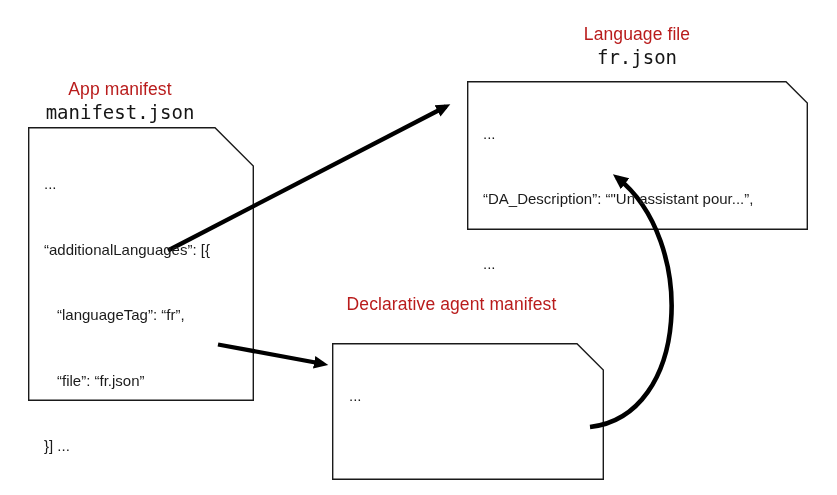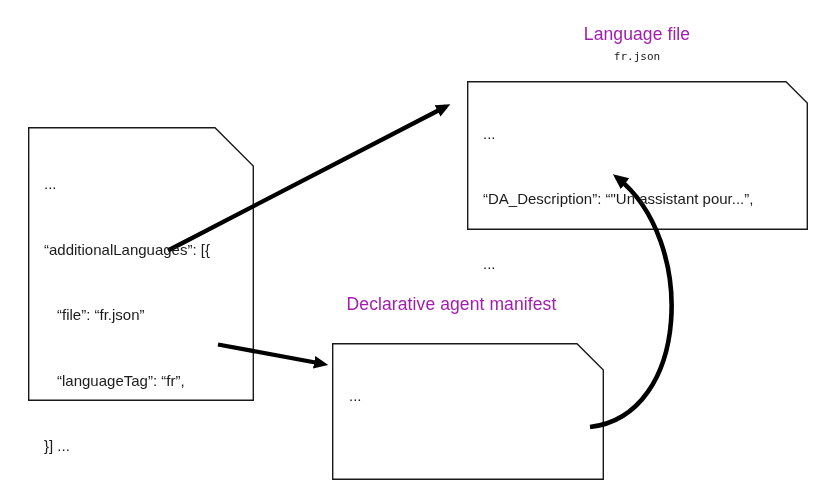--- a/index.html
+++ b/index.html
@@ -23,25 +23,25 @@
     width: 837px;
     height: 495px;
   }
   .hdr {
     position: absolute;
     text-align: center;
   }
   .hdr-title {
     font-size: 17.5px;
     line-height: 24px;
-    color: #a21caf;
+    color: #b91c1c;
     letter-spacing: 0.1px;
   }
   .hdr-file {
-    font-size: 11px;
+    font-size: 19px;
     line-height: 22px;
     font-family: "DejaVu Sans Mono", "Liberation Mono", monospace;
     color: #161616;
   }
   .code {
     position: absolute;
     font-size: 15px;
     white-space: pre;
     color: #1b1b1b;
   }
@@ -71,35 +71,39 @@
 
     <path d="M28.7 127.7 L215 127.7 L253.3 166 L253.3 400.3 L28.7 400.3 Z" fill="#ffffff" stroke="#1a1a1a" stroke-width="1.4"></path>
     <path d="M467.7 81.7 L786 81.7 L807.3 103 L807.3 229.3 L467.7 229.3 Z" fill="#ffffff" stroke="#1a1a1a" stroke-width="1.4"></path>
     <path d="M332.7 343.7 L577 343.7 L603.3 370 L603.3 479.3 L332.7 479.3 Z" fill="#ffffff" stroke="#1a1a1a" stroke-width="1.4"></path>
 
     <path d="M168 250.5 L446 106.5" fill="none" stroke="#000000" stroke-width="4.3" marker-end="url(#ah)"></path>
     <path d="M218 344.5 L323.5 364" fill="none" stroke="#000000" stroke-width="4.3" marker-end="url(#ah)"></path>
     <path d="M590 427 C 690 416, 697 240, 617 177.5" fill="none" stroke="#000000" stroke-width="4.6" marker-end="url(#ah)"></path>
   </svg>
 
+  <div class="hdr" style="left:28px; top:77px; width:184px;">
+    <div class="hdr-title">App manifest</div>
+    <div class="hdr-file">manifest.json</div>
+  </div>
 
   <div class="hdr" style="left:467px; top:22px; width:340px;">
     <div class="hdr-title">Language file</div>
     <div class="hdr-file">fr.json</div>
   </div>
 
   <div class="hdr" style="left:316px; top:292px; width:271px;">
     <div class="hdr-title">Declarative agent manifest</div>
   </div>
 
   <div class="code" style="left:44px; top:134px;">
     <div class="ln">...</div>
     <div class="ln">“additionalLanguages”: [{</div>
+    <div class="ln indent">“languageTag”: “fr”,</div>
     <div class="ln indent">“file”: “fr.json”</div>
-    <div class="ln indent">“languageTag”: “fr”,</div>
     <div class="ln">}] ...</div>
     
     
     
   </div>
 
   <div class="code lang" style="left:483px; top:84px;">
     <div class="ln">...</div>
     <div class="ln">“DA_Description”: “"Un assistant pour...”,</div>
     <div class="ln">...</div>

